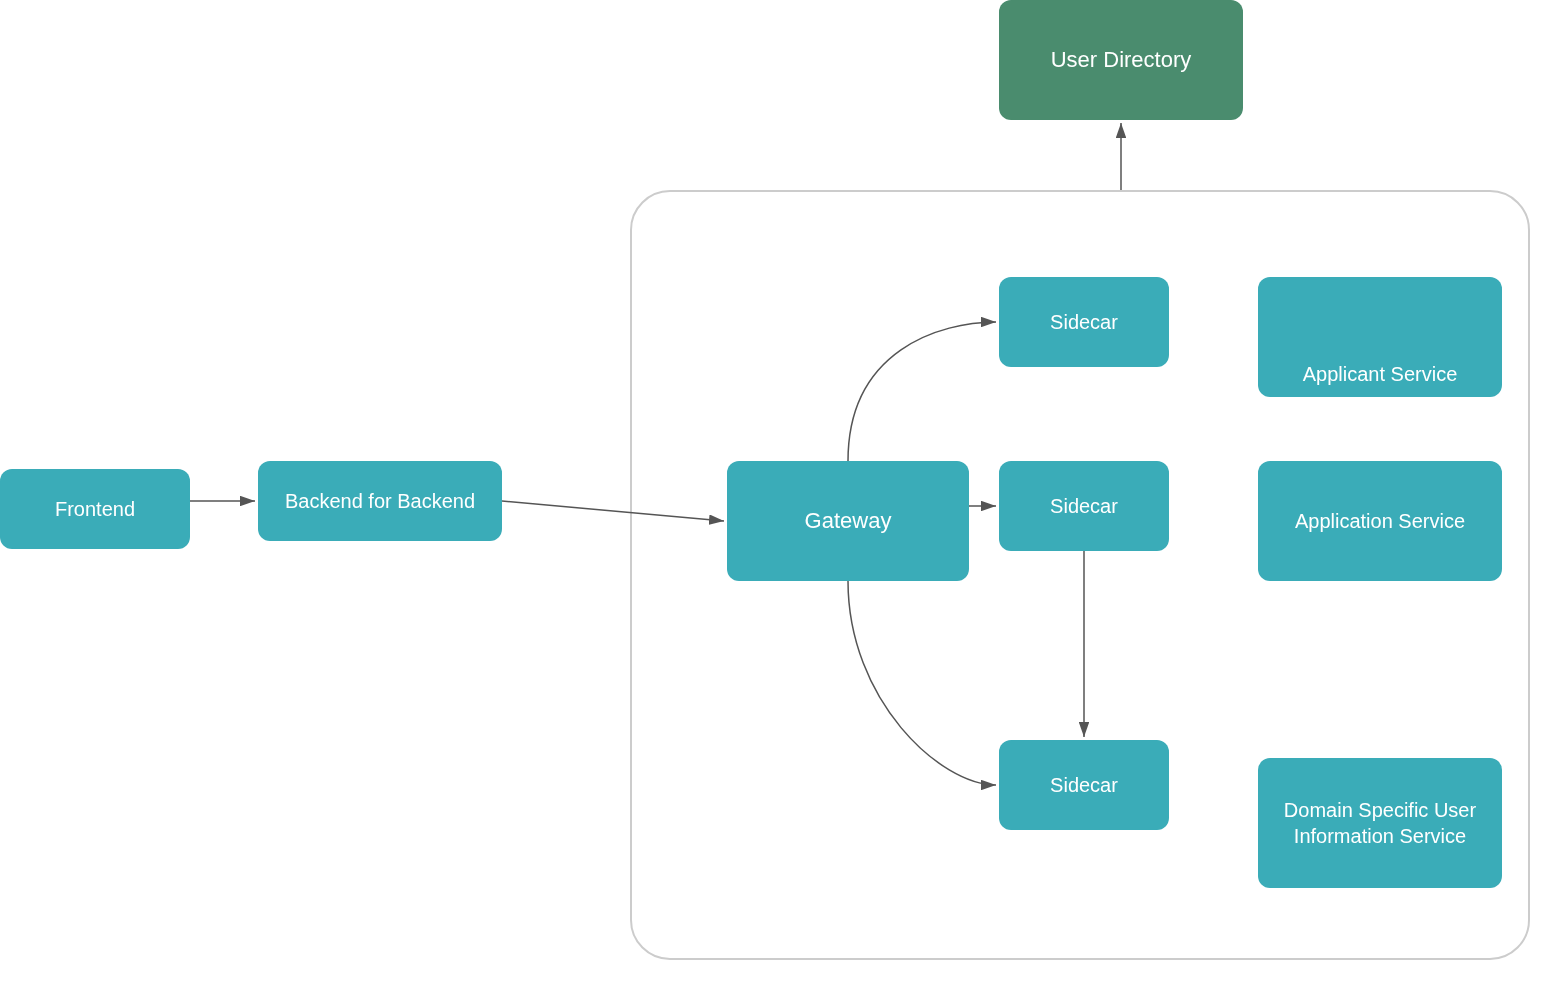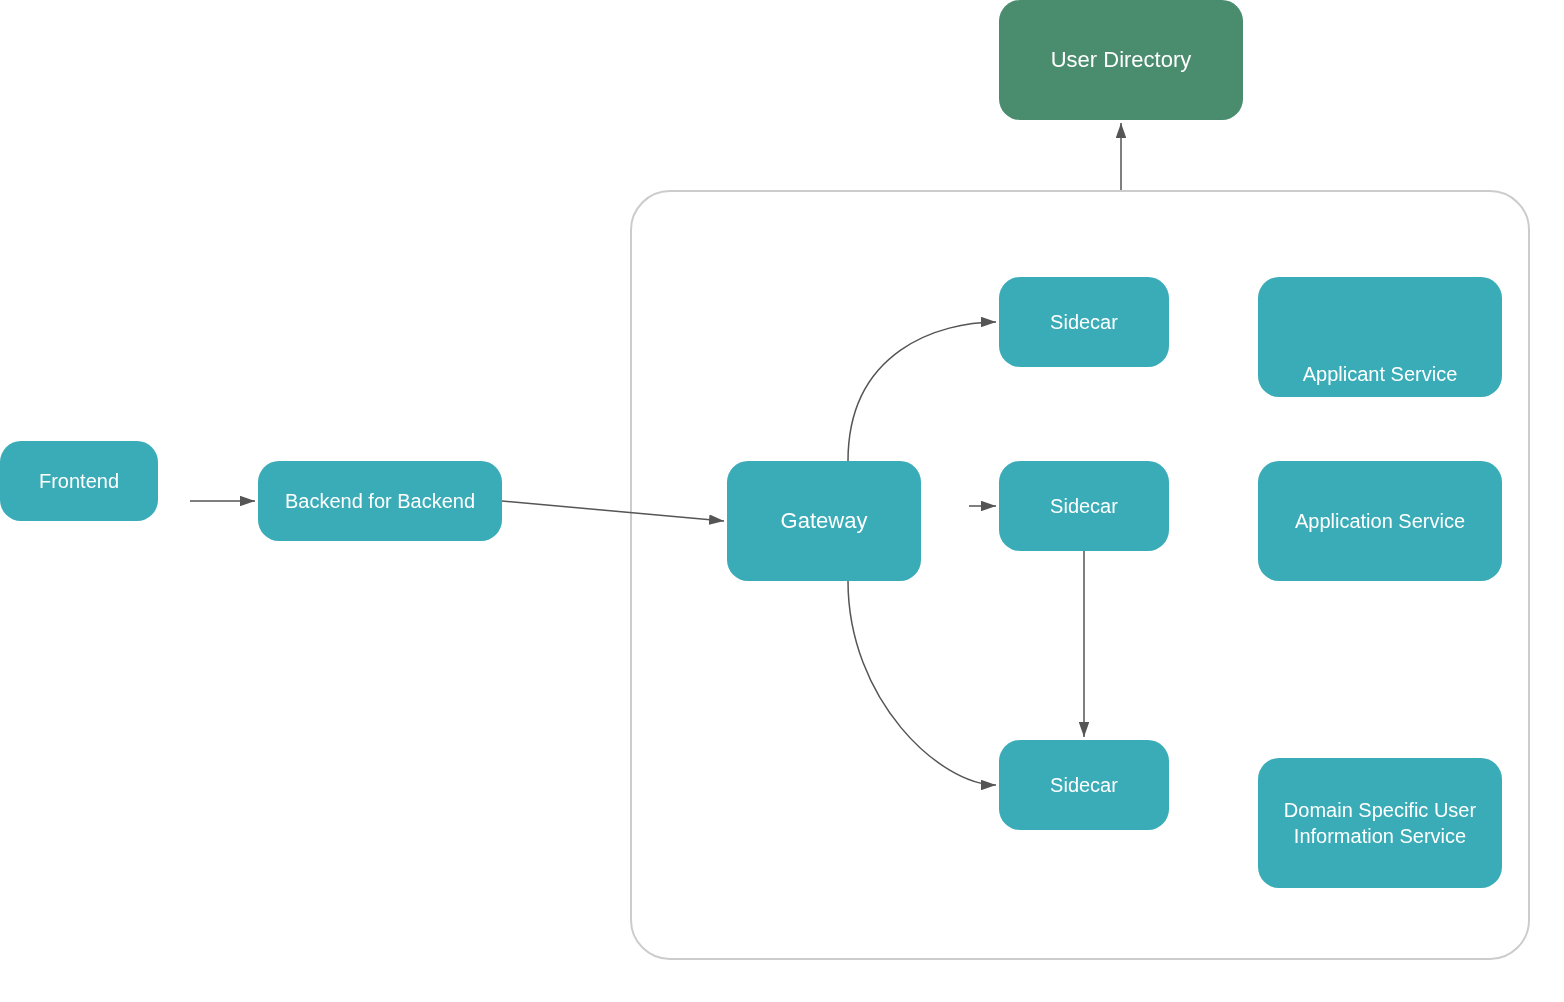--- a/index.html
+++ b/index.html
@@ -11,21 +11,21 @@
       overflow: hidden;
       position: relative;
     }
     .diagram-container {
       width: 1564px;
       height: 1002px;
       position: relative;
     }
     .node {
       position: absolute;
-      border-radius: 21px;
+      border-radius: 12px;
       display: flex;
       align-items: center;
       justify-content: center;
       text-align: center;
       font-size: 20px;
       font-weight: 400;
       color: #ffffff;
       padding: 10px 16px;
       line-height: 1.3;
     }
@@ -80,29 +80,29 @@
 
     <line x1="1084" y1="551" x2="1084" y2="737" stroke="#555555" stroke-width="1.5" marker-end="url(#arrowhead)"></line>
 
     <line x1="1121" y1="190" x2="1121" y2="123" stroke="#555555" stroke-width="1.5" marker-end="url(#arrowhead)"></line>
   </svg>
 
   <div class="node node-green" style="left:999px; top:0px; width:244px; height:120px; font-size:22px;">
     <span>User Directory</span>
   </div>
 
-  <div class="node node-teal" style="left:0px; top:441px; width:158px; height:80px;">
+  <div class="node node-teal" style="left:0px; top:469px; width:190px; height:80px;">
     <span>Frontend</span>
   </div>
 
   <div class="node node-teal" style="left:258px; top:461px; width:244px; height:80px;">
     <span>Backend for Backend</span>
   </div>
 
-  <div class="node node-teal" style="left:727px; top:461px; width:194px; height:120px; font-size:22px;">
+  <div class="node node-teal" style="left:727px; top:461px; width:242px; height:120px; font-size:22px;">
     <span>Gateway</span>
   </div>
 
   <div class="node node-teal" style="left:999px; top:277px; width:170px; height:90px;">
     <span>Sidecar</span>
   </div>
 
   <div class="node node-teal" style="left:1258px; top:277px; width:244px; height:120px;align-items:flex-end;">
     <span>Applicant Service</span>
   </div>

